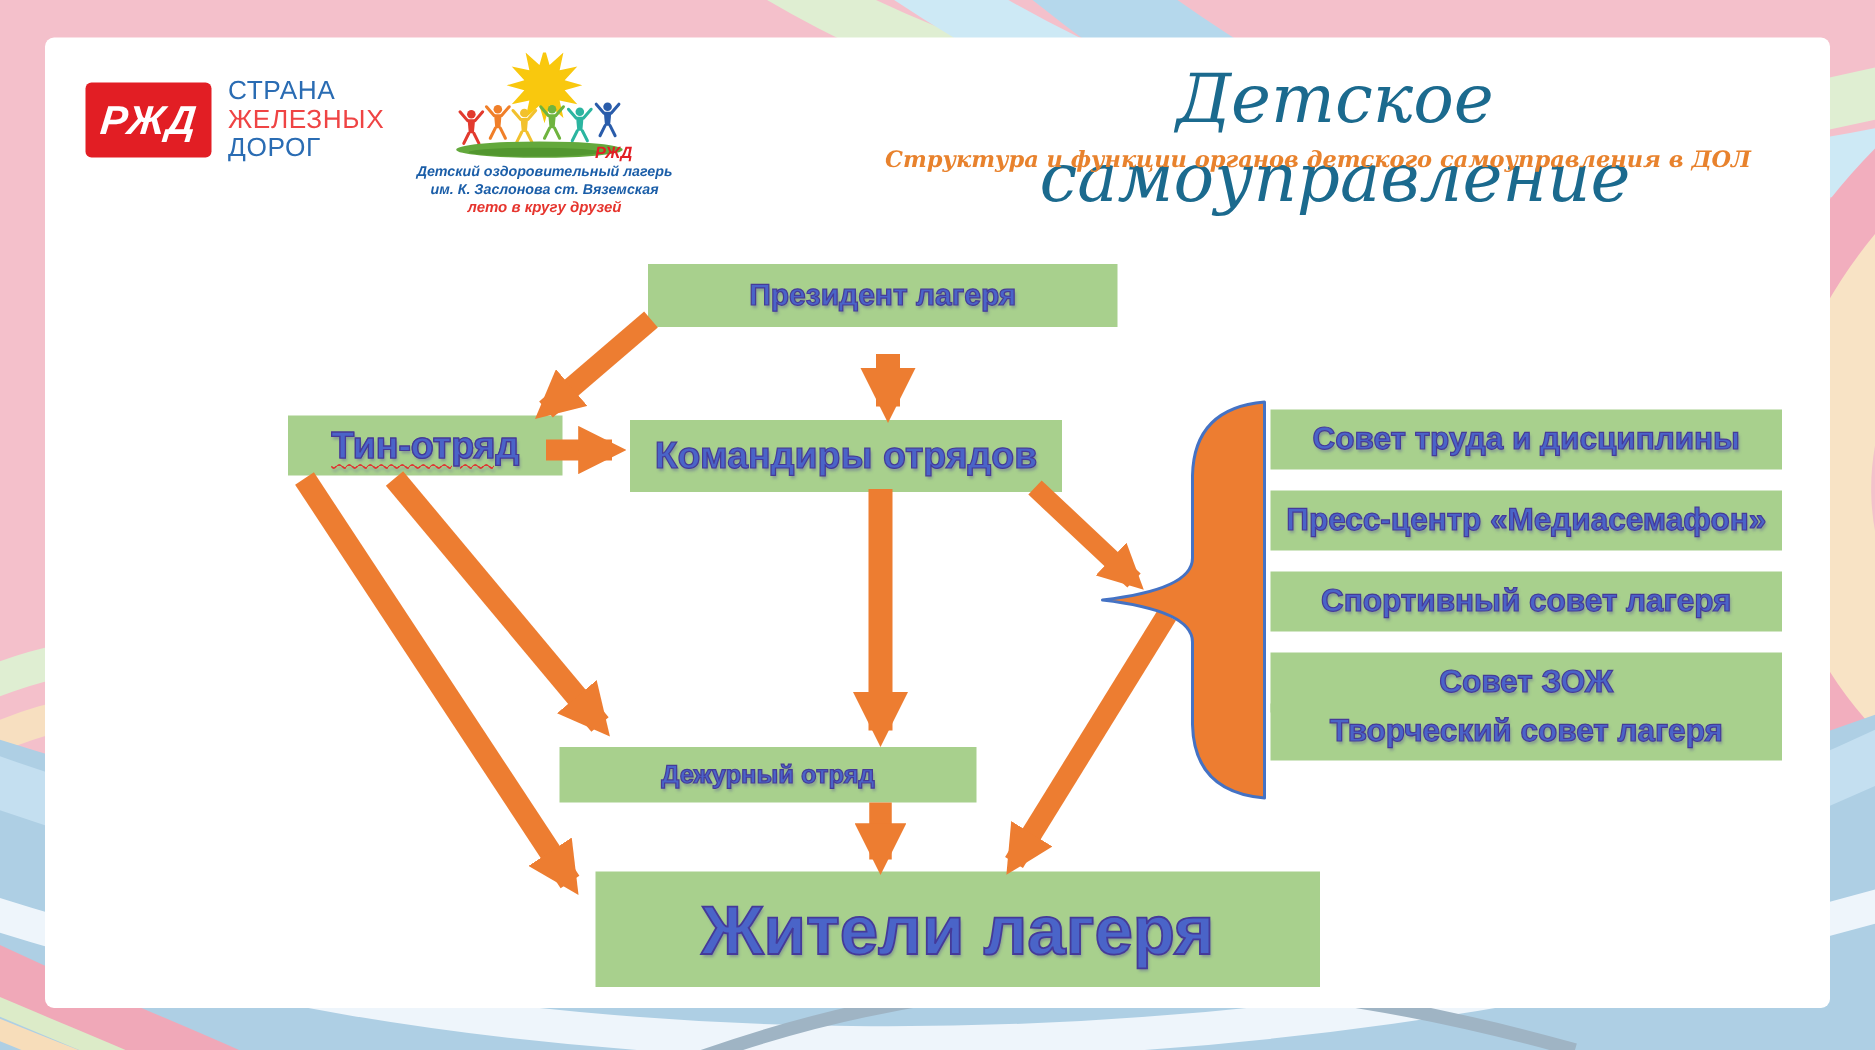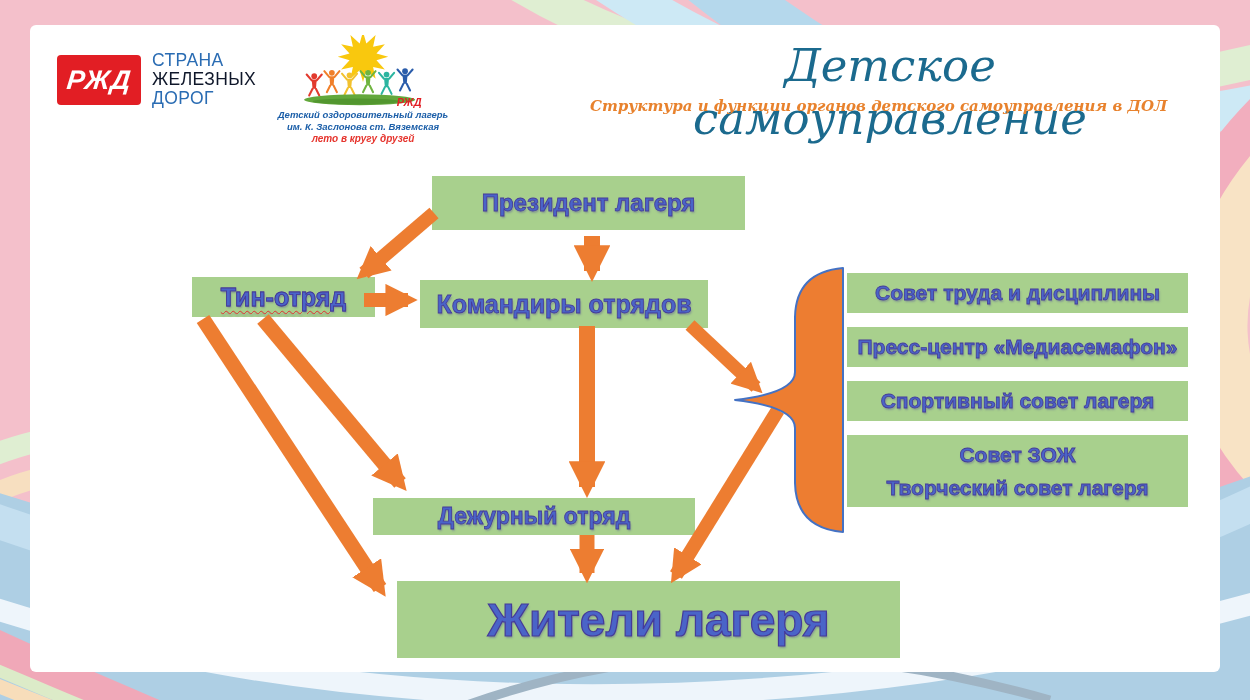--- a/index.html
+++ b/index.html
@@ -17,21 +17,21 @@
   .rzd-logo{
     position:absolute;left:27px;top:30px;width:84px;height:50px;
     background:#e21e24;border-radius:4px;display:flex;align-items:center;justify-content:center;
   }
   .rzd-logo span{
     color:#fff;font-weight:bold;font-style:italic;font-size:27px;letter-spacing:1px;
     transform:skewX(-6deg);
   }
   .brand{position:absolute;left:122px;top:26px;font-weight:normal;font-size:17.5px;line-height:19px;letter-spacing:.4px;}
   .brand .b1,.brand .b3{color:#2a6cb3;}
-  .brand .b2{color:#0f172a;}
+  .brand .b2{color:#ef4444;}
   .camp-logo{position:absolute;left:238px;top:10px;width:190px;text-align:center;}
   .camp-logo svg{display:block;margin:0 auto;}
   .camp-name{color:#1b5ea8;font-weight:bold;font-style:italic;font-size:9.5px;line-height:11.5px;}
   .camp-motto{color:#e6352e;font-weight:bold;font-style:italic;font-size:10px;line-height:12px;margin-top:1px;}
   .title{
     position:absolute;left:560px;top:14px;width:600px;text-align:center;
     font-family:"DejaVu Serif",serif;font-style:italic;font-size:45px;color:#1b6a8e;
   }
   .subtitle{
     position:absolute;left:560px;top:72px;width:600px;
@@ -39,28 +39,28 @@
     font-size:15px;color:#e8822d;
   }
   
   .box{
     position:absolute;background:#a8d08d;z-index:2;
     display:flex;align-items:center;justify-content:center;
     font-weight:bold;color:#4a64c8;
     -webkit-text-stroke:.8px #453a99;
     text-shadow:1px 2px 2px rgba(69,58,153,.35);
   }
-  .box-president{left:402px;top:151px;width:313px;height:54px;font-size:24px;}
+  .box-president{left:402px;top:151px;width:313px;height:42px;font-size:20px;}
   .box-tin{left:162px;top:252px;width:183px;height:40px;font-size:25px;}
   .box-tin span{text-decoration:underline;text-decoration-style:wavy;text-decoration-color:#e03131;text-decoration-thickness:1px;text-underline-offset:4px;}
   .box-kom{left:390px;top:255px;width:288px;height:48px;font-size:25px;}
   .box-council{left:817px;width:341px;height:40px;font-size:21px;}
   .box-c0{top:248px;} .box-c1{top:302px;} .box-c2{top:356px;} .box-c3{top:410px;} .box-c4{top:444px;height:38px;}
-  .box-dezh{left:343px;top:473px;width:322px;height:37px;font-size:23px;}
-  .box-zhit{left:367px;top:556px;width:483px;height:77px;font-size:46px;padding-left:20px;-webkit-text-stroke:1.2px #453a99;}
+  .box-dezh{left:343px;top:473px;width:278px;height:37px;font-size:17px;}
+  .box-zhit{left:367px;top:556px;width:483px;height:77px;font-size:46px;-webkit-text-stroke:1.2px #453a99;}
   .overlay{position:absolute;left:0;top:0;width:1190px;height:647px;z-index:3;pointer-events:none;}
   .arrow{stroke:#ed7d31;fill:none;}
 </style>
 </head>
 <body>
 
 <svg class="bg" viewBox="0 0 1250 700" preserveAspectRatio="none">
   <rect x="0" y="0" width="1250" height="700" fill="#f4c0cb"></rect>
 
   <path d="M 480,-40 C 700,110 1000,130 1300,50" stroke="#dfeed2" stroke-width="34" fill="none"></path>

